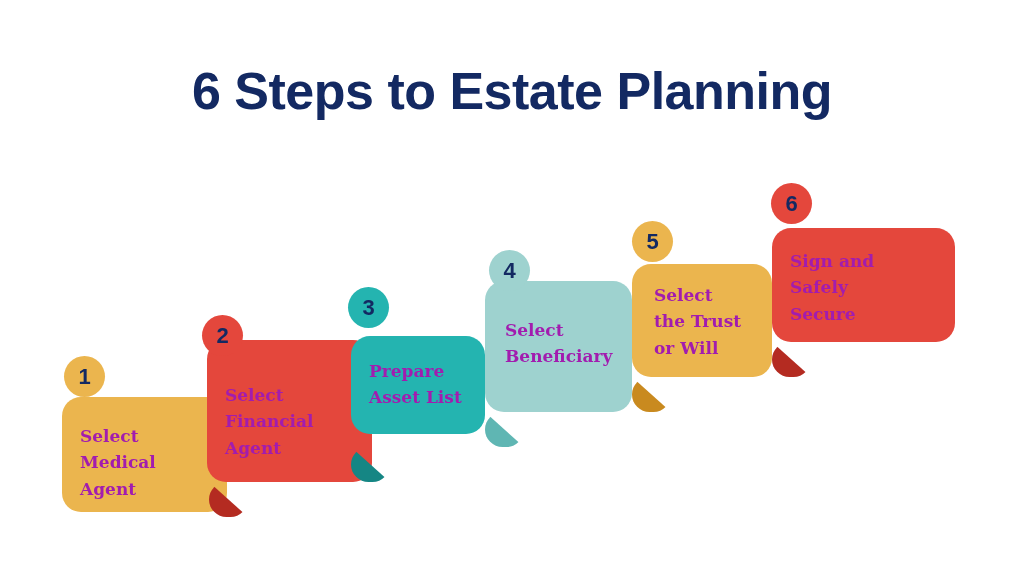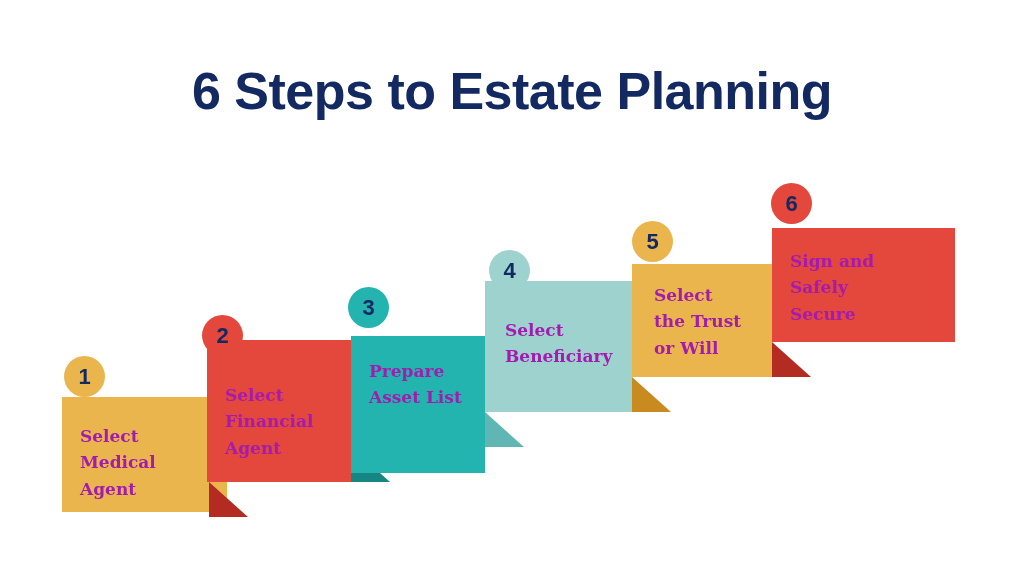--- a/index.html
+++ b/index.html
@@ -1,16 +1,16 @@
 <!DOCTYPE html>
 <html><head>
 <meta charset="utf-8">
 <title>6 Steps to Estate Planning</title>
 <style>
-  * { margin:0; padding:0; box-sizing:border-box; }
+  * { margin:0; padding:0; box-sizing:border-box;border-radius:19px; }
   html, body {
     width:1024px; height:576px;
     background:#ffffff;
     overflow:hidden;
     font-family:"Liberation Sans", sans-serif;
   }
   #canvas {
     position:relative;
     width:1024px;
     height:576px;
@@ -93,21 +93,21 @@
     <div class="step-label" style="left:18px; top:42px;">Select
 Financial
 Agent</div>
   </div>
   <div class="badge" style="left:202px; top:315px; background:#E4473C;">
     <span>2</span>
   </div>
 
   <div class="ribbon-fold" style="left:351px; top:447px; background:#158684;
               clip-path:polygon(0 0, 100% 100%, 0 100%);"></div>
-  <div class="step" style="left:351px; top:336px; width:134px; height:137px;">
+  <div class="step" style="left:351px; top:336px; width:134px; height:98px;">
     <div class="ribbon-body" style="background:#24B4B0;"></div>
     <div class="step-label" style="left:18px; top:22px;">Prepare
 Asset List</div>
   </div>
   <div class="badge" style="left:348px; top:287px; background:#24B4B0;">
     <span>3</span>
   </div>
 
   <div class="ribbon-fold" style="left:485px; top:412px; background:#5FB6B3;
               clip-path:polygon(0 0, 100% 100%, 0 100%);"></div>

